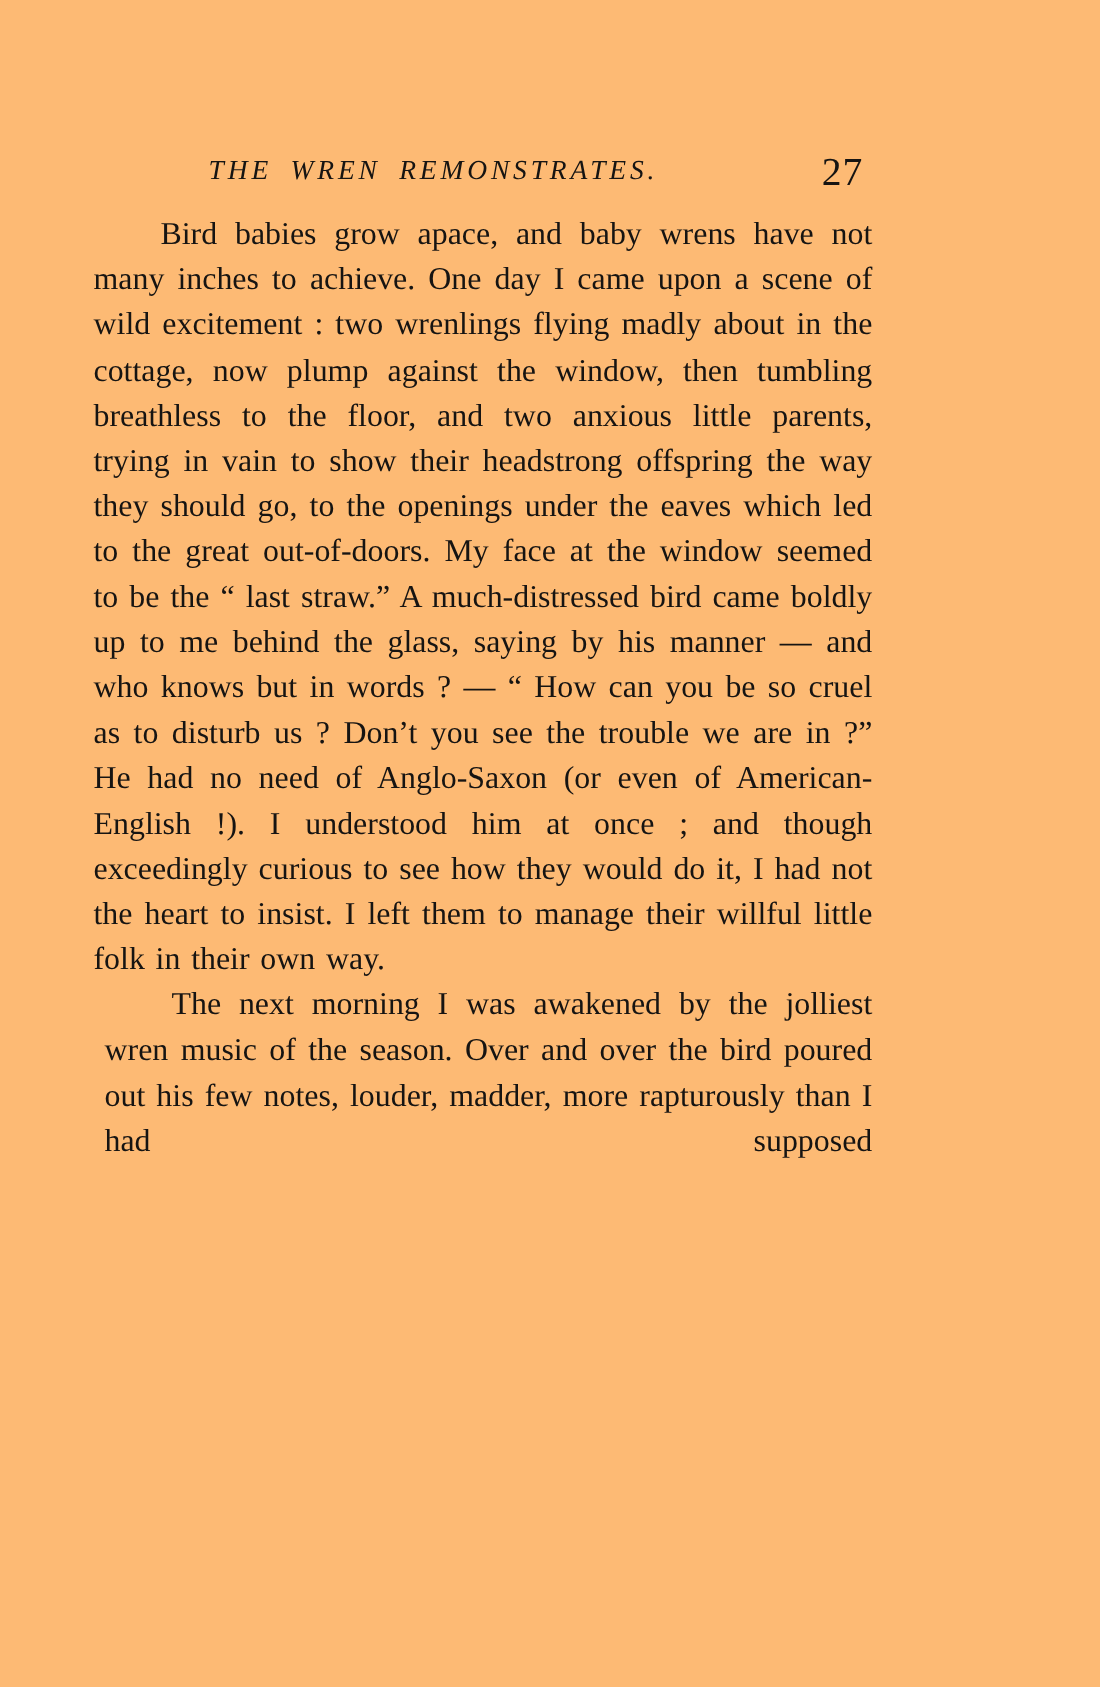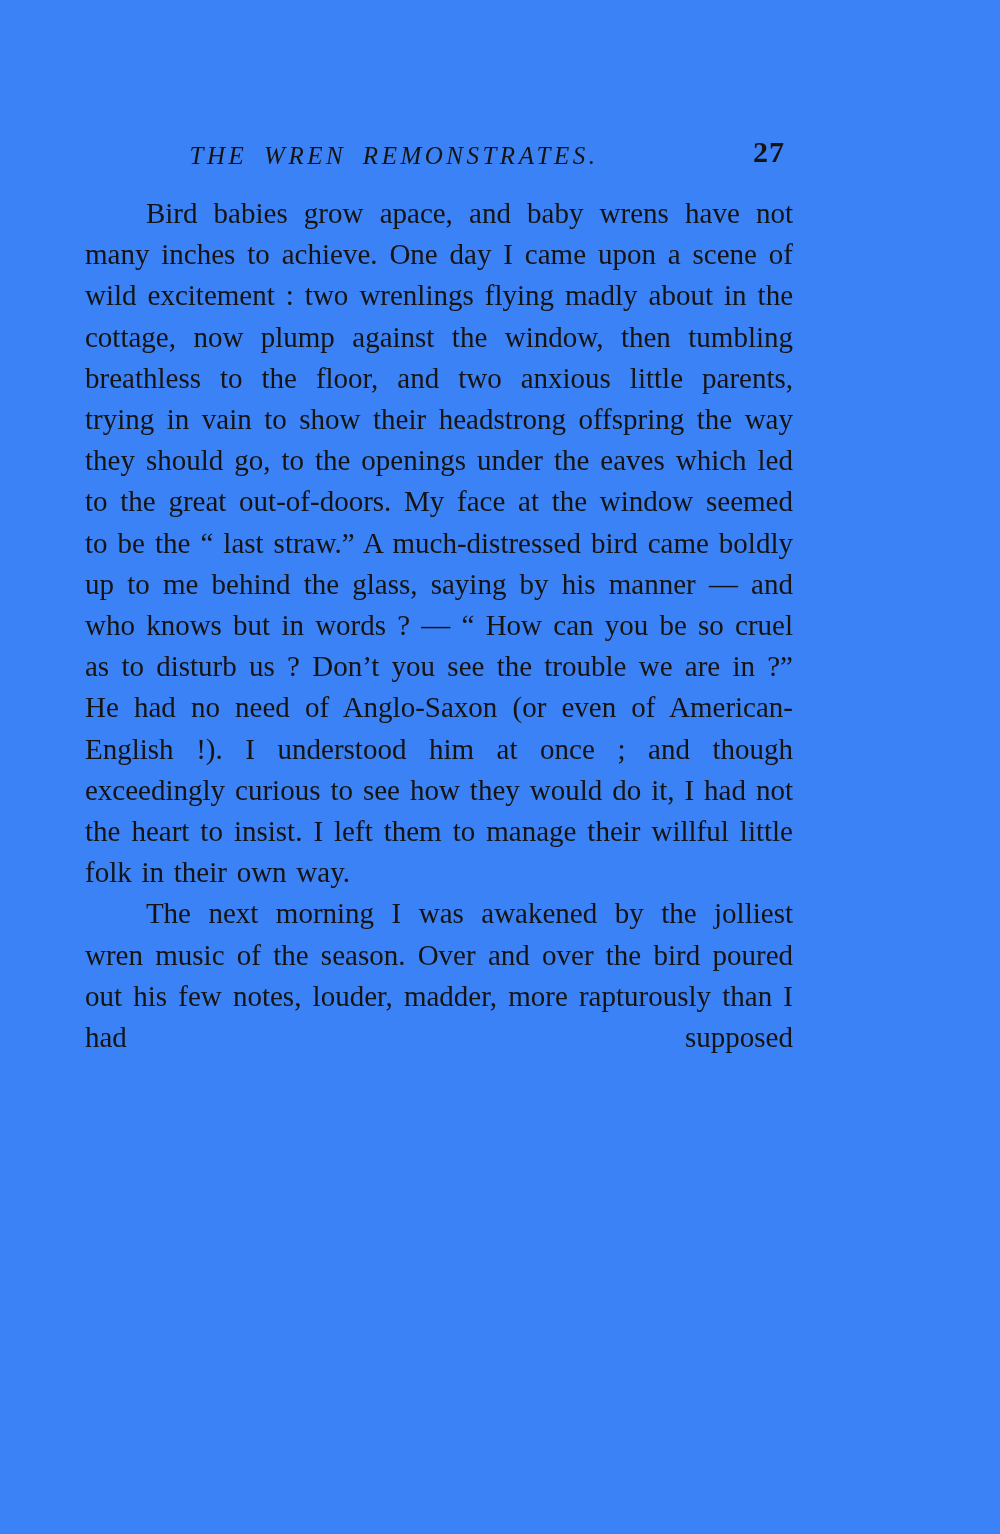--- a/index.html
+++ b/index.html
@@ -11,21 +11,21 @@
     height: 1534px;
     background: #f6f6f4;
     font-family: "Liberation Serif", serif;
     color: #161412;
     position: relative;
     overflow: hidden;
   }
   .page {
     position: absolute;
     inset: 0;
-    background: #3b82f6;
+    background: #fdba74;
   }
   .text-block {
     position: absolute;
     left: 85px;
     top: 135px;
     width: 708px;
   }
   .running-head {
     position: relative;
     height: 42px;
@@ -40,37 +40,38 @@
     font-style: italic;
     font-size: 25px;
     letter-spacing: 3.5px;
     word-spacing: 7px;
     white-space: nowrap;
   }
   .page-number {
     position: absolute;
     right: 8px;
     top: 0;
-    font-size: 30px;
+    font-size: 36px;
     letter-spacing: 1px;
-    font-weight: 700;
+    font-weight: 400;
   }
   .body-text p {
     margin: 0;
     font-size: 29px;
     line-height: 41.2px;
     text-align: justify;
     text-indent: 2.1em;
     word-spacing: 2.5px;
   }
   .body-text p.noindent {
     text-indent: 0;
   }
   .body-text p.continues {
     text-align-last: justify;
+    margin-left: 10px;
   }
 </style>
 </head>
 <body>
 
 <div class="page">
   <div class="text-block">
 
     <div class="running-head">
       <div class="head-title">THE WREN REMONSTRATES.</div>

